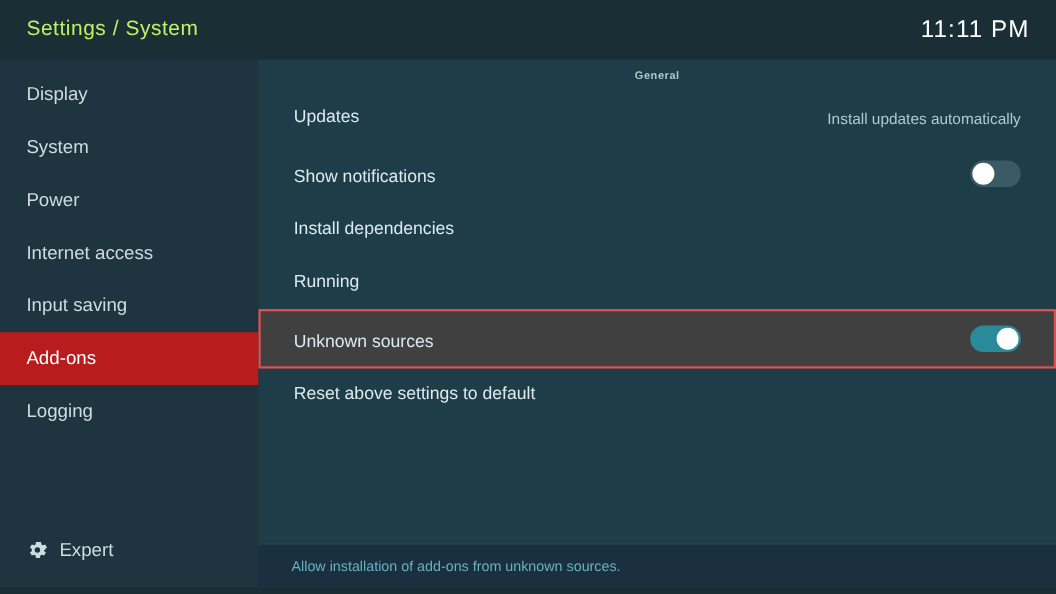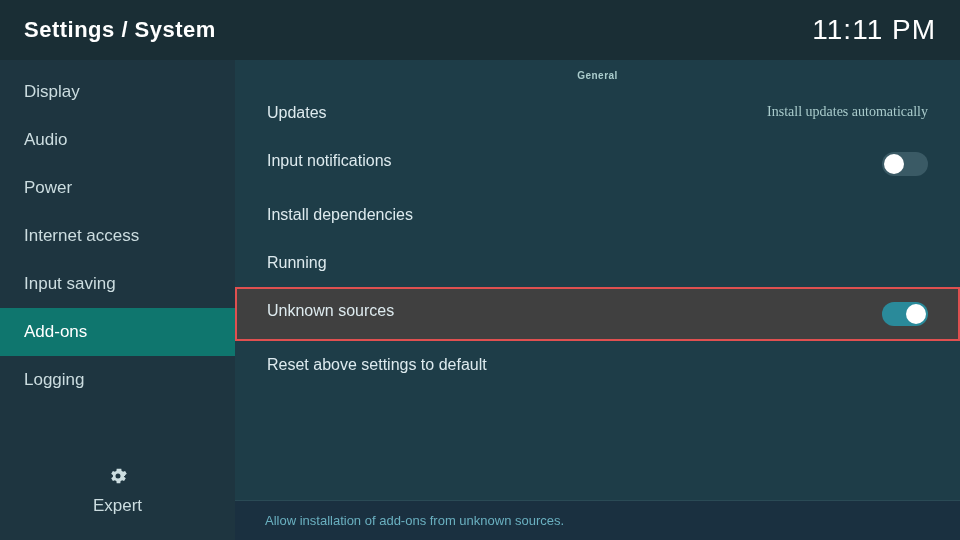--- a/index.html
+++ b/index.html
@@ -14,28 +14,28 @@
 
     .header {
       display: flex;
       justify-content: space-between;
       align-items: center;
       padding: 14px 24px;
       background: #1a2e35;
     }
 
     .header-title {
+      font-size: 19px;
+      font-weight: 400;
+      color: #bef264;
+      letter-spacing: 0.5px;
+    }
+
+    .header-time {
       font-size: 22px;
-      font-weight: 700;
-      color: #ffffff;
-      letter-spacing: 0.5px;
-    }
-
-    .header-time {
-      font-size: 28px;
       font-weight: 300;
       color: #ffffff;
       letter-spacing: 1px;
     }
 
     .main-container {
       display: flex;
       height: calc(540px - 60px);
     }
 
@@ -53,38 +53,37 @@
       font-size: 17px;
       font-weight: 400;
       color: #ccdde0;
       cursor: pointer;
       display: flex;
       align-items: flex-start;
       gap: 10px;
     }
 
     .sidebar-item.active {
-      background: #0f766e;
+      background: #b91c1c;
       color: #ffffff;
     }
 
     .sidebar-spacer {
       flex: 1;
     }
 
     .sidebar-expert {
       padding: 14px 24px;
       font-size: 17px;
       color: #ccdde0;
       cursor: pointer;
       display: flex;
-      align-items: center;
+      align-items: flex-end;
       gap: 10px;
       margin-bottom: 10px;
-      flex-direction: column;
     }
 
     .gear-icon {
       display: inline-block;
       width: 20px;
       height: 20px;
     }
 
     
     .content {
@@ -103,21 +102,21 @@
       text-align: center;
       padding: 10px 0 8px 0;
       font-size: 10px;
       font-weight: 600;
       color: #aacccc;
       letter-spacing: 0.5px;
     }
 
     .settings-item {
       display: flex;
-      align-items: flex-start;
+      align-items: flex-end;
       justify-content: space-between;
       padding: 13px 30px;
       font-size: 16px;
       color: #ddeaee;
       cursor: pointer;
       border: 2px solid transparent;
     }
 
     .settings-item.selected {
       background: #404040;
@@ -125,21 +124,20 @@
     }
 
     .settings-item-label {
       font-size: 16px;
       color: #ddeaee;
     }
 
     .settings-item-value {
       font-size: 14px;
       color: #aacccc;
-      font-family: Liberation Serif, serif;
     }
 
     
     .toggle {
       width: 46px;
       height: 24px;
       border-radius: 12px;
       position: relative;
       display: inline-block;
       flex-shrink: 0;
@@ -192,21 +190,21 @@
 </div>
 
 <div class="main-container">
 
   <div class="sidebar">
 
     <div class="sidebar-item">
       <span>Display</span>
     </div>
     <div class="sidebar-item">
-      <span>Audio</span>
+      <span>System</span>
     </div>
     <div class="sidebar-item">
       <span>Power</span>
     </div>
     <div class="sidebar-item">
       <span>Internet access</span>
     </div>
     <div class="sidebar-item">
       <span>Input saving</span>
     </div>
@@ -232,21 +230,21 @@
   <div class="content">
     <div class="content-inner">
       <div class="section-header">General</div>
 
       <div class="settings-item">
         <span class="settings-item-label">Updates</span>
         <span class="settings-item-value">Install updates automatically</span>
       </div>
 
       <div class="settings-item">
-        <span class="settings-item-label">Input notifications</span>
+        <span class="settings-item-label">Show notifications</span>
         <div class="toggle off">
           <div class="toggle-knob"></div>
         </div>
       </div>
 
       <div class="settings-item">
         <span class="settings-item-label">Install dependencies</span>
       </div>
 
       <div class="settings-item">

